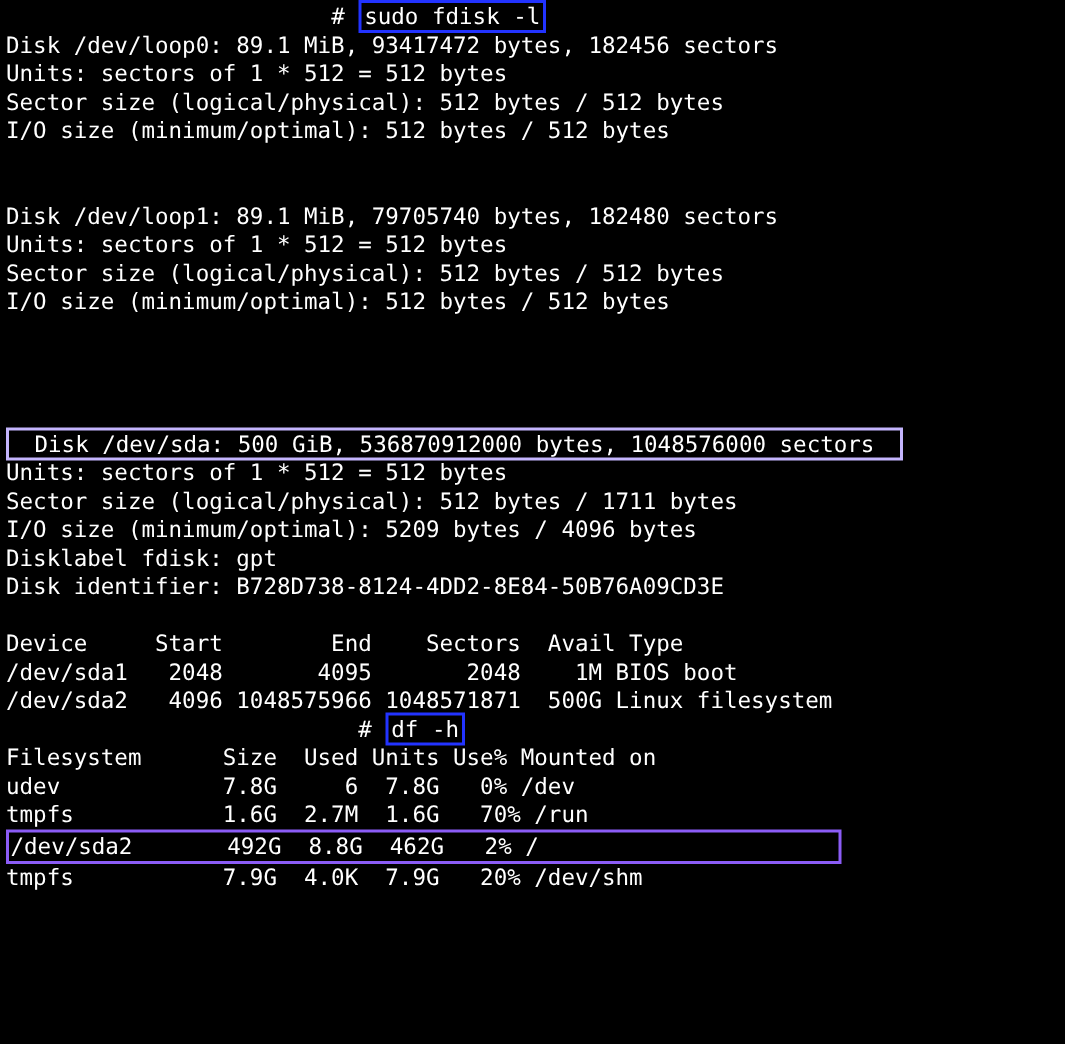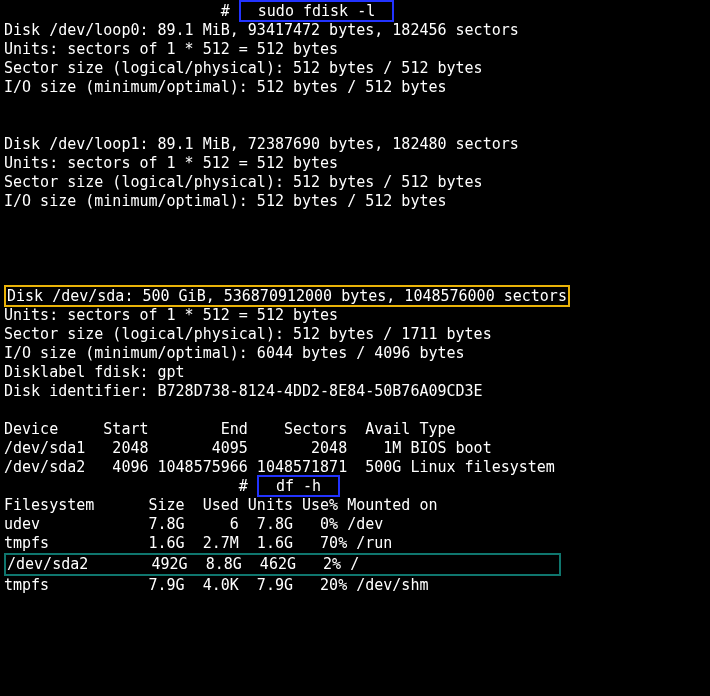--- a/index.html
+++ b/index.html
@@ -14,55 +14,55 @@
     height: 696px;
     overflow: hidden;
   }
   pre {
     margin: 0;
     padding: 2px 4px;
     white-space: pre;
   }
   .hl-blue {
     border: 2px solid #2233ff;
+    padding: 0 2px;
+  }
+  .hl-orange {
+    border: 2px solid #c4b5fd;
     padding: 0 17px;
   }
-  .hl-orange {
-    border: 2px solid #eab308;
-    padding: 0 1px;
-  }
   .row-orange {
-    border: 2px solid #0f766e;
+    border: 2px solid #8b5cf6;
     display: inline-block;
     padding: 0 1px;
     box-sizing: border-box;
   }
 </style>
 </head>
 <body>
 
 <pre><span><span>                        </span><span># </span><span class="hl-blue">sudo fdisk -l</span></span>
 <span>Disk /dev/loop0: 89.1 MiB, 93417472 bytes, 182456 sectors</span>
 <span>Units: sectors of 1 * 512 = 512 bytes</span>
 <span>Sector size (logical/physical): 512 bytes / 512 bytes</span>
 <span>I/O size (minimum/optimal): 512 bytes / 512 bytes</span>
 
 
-<span>Disk /dev/loop1: 89.1 MiB, 72387690 bytes, 182480 sectors</span>
+<span>Disk /dev/loop1: 89.1 MiB, 79705740 bytes, 182480 sectors</span>
 <span>Units: sectors of 1 * 512 = 512 bytes</span>
 <span>Sector size (logical/physical): 512 bytes / 512 bytes</span>
 <span>I/O size (minimum/optimal): 512 bytes / 512 bytes</span>
 
 
 
 
 <span class="hl-orange">Disk /dev/sda: 500 GiB, 536870912000 bytes, 1048576000 sectors</span>
 <span>Units: sectors of 1 * 512 = 512 bytes</span>
 <span>Sector size (logical/physical): 512 bytes / 1711 bytes</span>
-<span>I/O size (minimum/optimal): 6044 bytes / 4096 bytes</span>
+<span>I/O size (minimum/optimal): 5209 bytes / 4096 bytes</span>
 <span>Disklabel fdisk: gpt</span>
 <span>Disk identifier: B728D738-8124-4DD2-8E84-50B76A09CD3E</span>
 
 <span>Device     Start        End    Sectors  Avail Type</span>
 <span>/dev/sda1   2048       4095       2048    1M BIOS boot</span>
 <span>/dev/sda2   4096 1048575966 1048571871  500G Linux filesystem</span>
 <span><span>                          </span><span># </span><span class="hl-blue">df -h</span></span>
 <span>Filesystem      Size  Used Units Use% Mounted on</span>
 <span>udev            7.8G     6  7.8G   0% /dev</span>
 <span>tmpfs           1.6G  2.7M  1.6G   70% /run</span>

